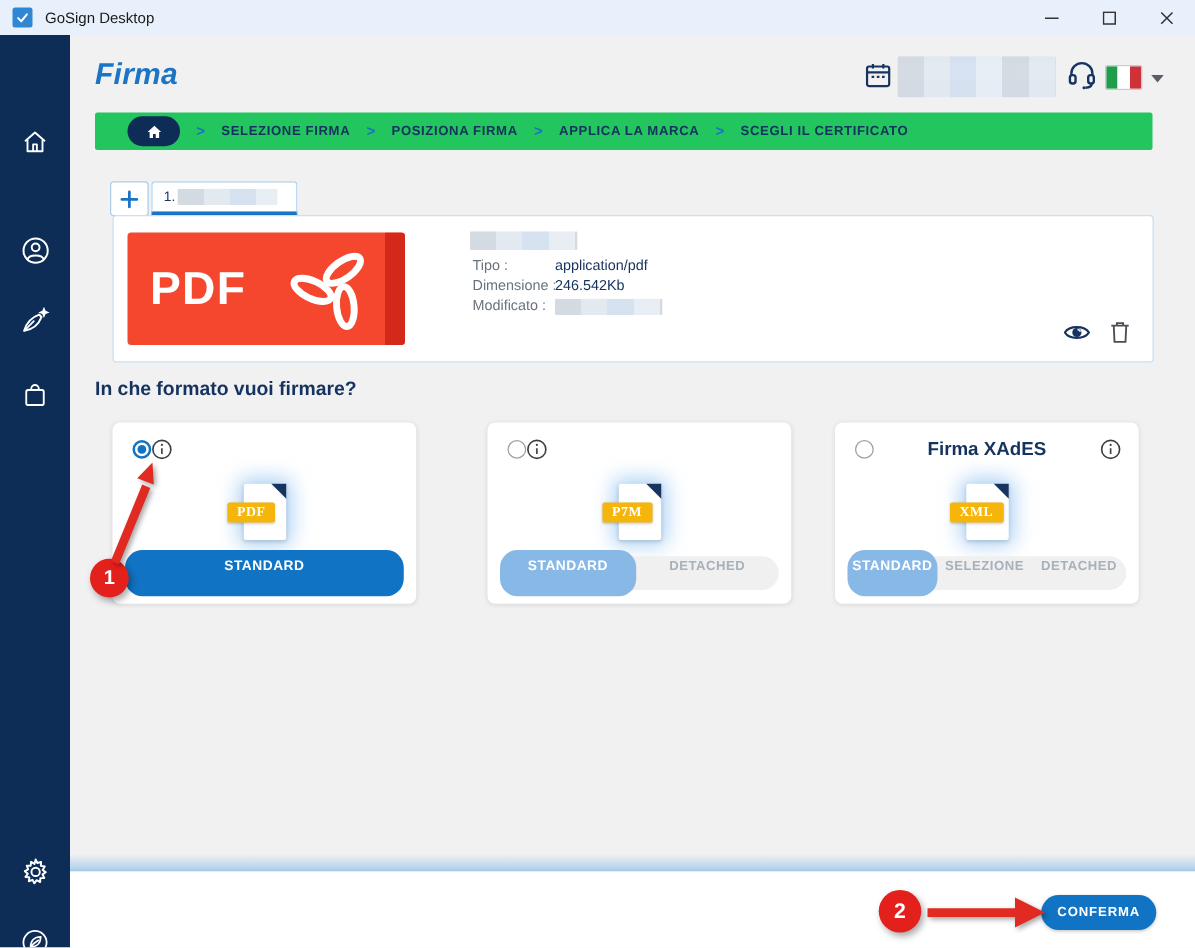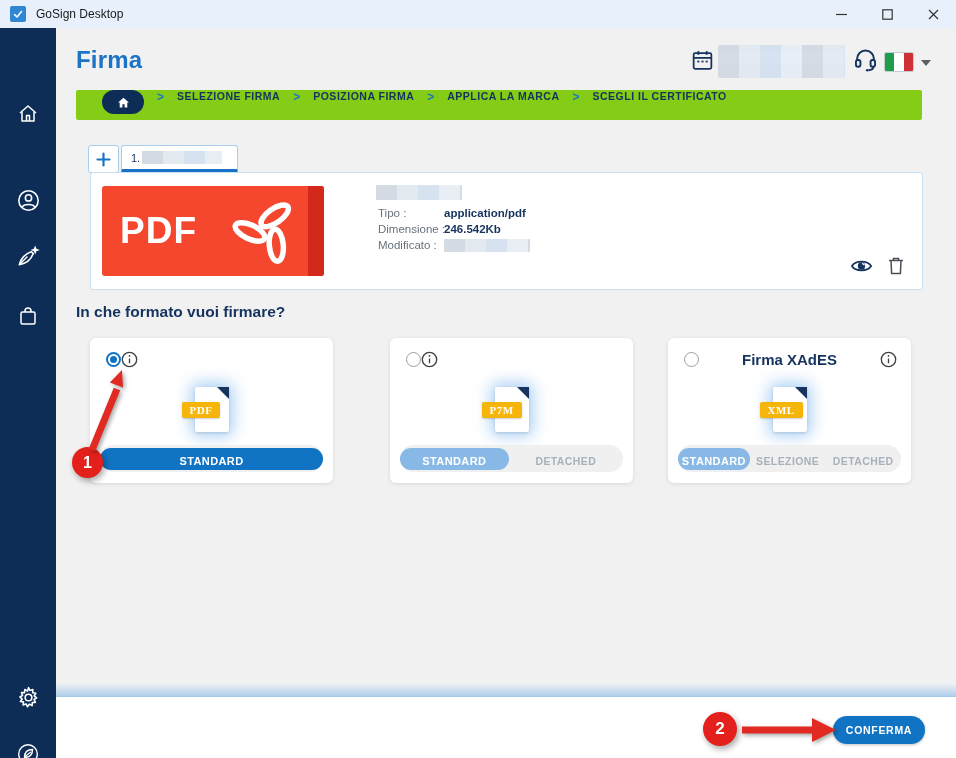--- a/index.html
+++ b/index.html
@@ -15,74 +15,74 @@
 
   
   .sidebar { position:absolute; left:0; top:28px; width:56px; height:730px; background:#0d2d57; }
   .sbicon { position:absolute; left:50%; transform:translateX(-50%); display:flex; align-items:center; justify-content:center; width:32px; height:32px; }
 
   
   .gray { position:absolute; left:56px; top:28px; width:900px; height:669px; background:#f1f1f2; }
   .gray::after { content:""; position:absolute; left:0; right:0; bottom:0; height:14px;
     background:linear-gradient(to bottom, rgba(241,241,242,0), #b6d2ec 85%, #a3c5e6); }
 
-  .pagetitle { position:absolute; left:76px; top:46px; font-size:24px; font-weight:bold; color:#1b74c5; letter-spacing:.2px; }
+  .pagetitle { position:absolute; left:76px; top:46px; font-size:24px; font-weight:bold; color:#1b74c5; letter-spacing:.2px;font-style:italic; }
 
   
   .hicon { position:absolute; display:flex; align-items:center; justify-content:center; }
   .mosaic { background-image:
       repeating-linear-gradient(90deg, rgba(208,216,224,.85) 0 21px, rgba(226,233,240,.85) 21px 42px, rgba(211,224,240,.85) 42px 63px, rgba(232,238,245,.85) 63px 84px),
       repeating-linear-gradient(0deg, rgba(214,220,226,.55) 0 14px, rgba(236,241,247,.55) 14px 28px); }
   .userblur { position:absolute; left:718px; top:45px; width:127px; height:33px; border-radius:2px; }
   .flag { position:absolute; left:884px; top:52px; width:30px; height:20px; display:flex; border:1px solid #c6ccd2; border-radius:2px; overflow:hidden; }
   .flag i { flex:1; }
   .flag i:nth-child(1){ background:#1e9e4c; } .flag i:nth-child(2){ background:#fff; } .flag i:nth-child(3){ background:#ce3136; }
   .caret { position:absolute; left:921px; top:60px; width:0; height:0; border-left:5px solid transparent; border-right:5px solid transparent; border-top:6px solid #5a5f66; }
 
   
-  .crumbbar { position:absolute; left:76px; top:90px; width:846px; height:30px; background:#84cc16; border-radius:2px; display:flex; padding-left:26px; }
+  .crumbbar { position:absolute; left:76px; top:90px; width:846px; height:30px; background:#22c55e; border-radius:2px; display:flex; align-items:center; padding-left:26px; }
   .homepill { width:42px; height:24px; background:#0d2d57; border-radius:12px; display:flex; align-items:center; justify-content:center; }
   .crumb { font-size:10.5px; font-weight:bold; letter-spacing:.5px; color:#15335e; }
   .csep { color:#1a74c6; font-weight:bold; font-size:12px; margin:0 13px; }
   .csep::before { content:">"; }
 
   
   .plusbtn { position:absolute; left:88px; top:145px; width:31px; height:28px; background:#fff; border:1px solid #a9cdec; border-radius:3px; display:flex; align-items:center; justify-content:center; }
   .tab { position:absolute; left:121px; top:145px; width:117px; height:28px; background:#fff; border:1px solid #a9cdec; border-bottom:4px solid #1a74c6; border-radius:3px 3px 0 0; display:flex; align-items:center; padding-left:9px; }
   .tab .tlabel { font-size:11px; color:#15335e; }
   .tab .tblur { width:80px; height:13px; margin-left:2px; border-radius:1px; }
 
   
   .filecard { position:absolute; left:90px; top:172px; width:833px; height:118px; background:#fff; border:1px solid #c7e0f4; border-radius:3px; }
   .pdfbig { position:absolute; left:11px; top:13px; width:222px; height:90px; background:#f4472e; border-radius:3px; overflow:hidden; display:flex; align-items:center; }
   .pdfbig::after { content:""; position:absolute; right:0; top:0; width:16px; height:100%; background:#d2291a; }
   .pdftxt { font-size:37px; font-weight:bold; color:#fff; letter-spacing:1px; margin-left:18px; }
   .fname { position:absolute; left:285px; top:12px; width:86px; height:15px; border-radius:1px; }
   .frow { position:absolute; left:287px; font-size:11.5px; color:#68737d;text-align:right; }
-  .fval { position:absolute; left:353px; font-size:11.5px; font-weight:bold; color:#15335e; }
+  .fval { position:absolute; left:353px; font-size:11.5px; font-weight:normal; color:#15335e; }
   .modblur { position:absolute; left:353px; top:66px; width:86px; height:13px; border-radius:1px; }
   .cardicons { position:absolute; right:18px; bottom:14px; display:flex; gap:16px; align-items:center; }
 
   
   .question { position:absolute; left:76px; top:303px; font-size:15.5px; font-weight:bold; color:#15335e; }
 
   
   .fmtcard { position:absolute; top:338px; width:243px; height:145px; background:#fff; border-radius:6px; box-shadow:0 1px 4px rgba(0,0,0,.10); }
   .fc1 { left:90px; } .fc2 { left:390px; } .fc3 { left:668px; }
   .fchead { display:flex; align-items:center; padding:13px 14px 0 16px; }
   .fctitle { flex:1; text-align:center; font-size:15px; font-weight:bold; color:#15335e; }
   .radio { width:15px; height:15px; border:1.5px solid #9aa0a6; border-radius:50%; background:#fff; flex:0 0 auto; }
   .radio.sel { border:2px solid #1173c3; position:relative; }
   .radio.sel::after { content:""; position:absolute; inset:2px; background:#1173c3; border-radius:50%; }
   .docwrap { position:absolute; left:0; right:0; top:40px; height:62px; display:flex; align-items:center; justify-content:center; }
   .page { position:relative; width:34px; height:45px; background:#fff; border-radius:2px; box-shadow:0 0 16px 4px rgba(100,170,235,.55), 0 1px 3px rgba(0,0,0,.18); }
   .fold { position:absolute; top:0; right:0; width:0; height:0; border-top:12px solid #16345f; border-left:12px solid transparent; }
   .docbadge { position:absolute; left:-13px; top:15px; background:#f5b50a; color:#fff; font-family:"Liberation Serif", serif; font-weight:bold; font-size:11px; letter-spacing:.5px; padding:2px 8px; border-radius:2px; box-shadow:0 1px 2px rgba(0,0,0,.2); }
   .opt-track { position:absolute; left:10px; right:10px; bottom:11px; height:27px; background:#f0f0f1; border-radius:14px; display:flex; align-items:center; }
-  .opt { flex:1; text-align:center; font-size:10.5px; font-weight:bold; letter-spacing:.4px; color:#a7b1ba; height:22px; line-height:27px; border-radius:14px; white-space:nowrap; }
+  .opt { flex:1; text-align:center; font-size:10.5px; font-weight:bold; letter-spacing:.4px; color:#a7b1ba; height:37px; line-height:27px; border-radius:14px; white-space:nowrap; }
   .opt.active { background:#1173c3; color:#fff; font-size:11px; }
   .opt.muted { background:#88b9e6; color:#fff; font-size:11px; flex:0.95; }
   .opt.plain { font-weight:normal; color:#5d6771; font-size:11.5px; letter-spacing:.2px; }
 
   
   .confirm { position:absolute; left:833px; top:716px; width:92px; height:28px; background:#1173c3; border:none; border-radius:14px; color:#fff; font-family:"Liberation Sans", sans-serif; font-size:10.5px; font-weight:bold; letter-spacing:.7px; box-shadow:0 1px 3px rgba(0,0,0,.25); }
 
   
   .stepbadge { position:absolute; border-radius:50%; background:#e3201b; color:#fff; font-weight:bold; display:flex; align-items:center; justify-content:center; box-shadow:2px 3px 6px rgba(0,0,0,.35); }
   .step1 { left:72px; top:447px; width:31px; height:31px; font-size:16px; }

